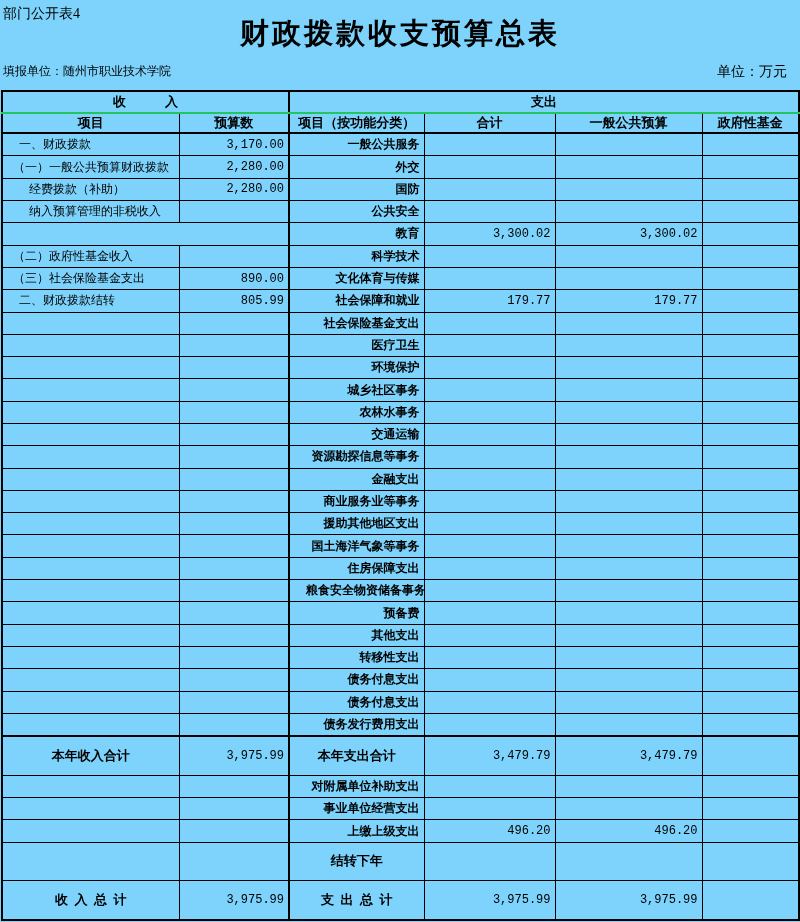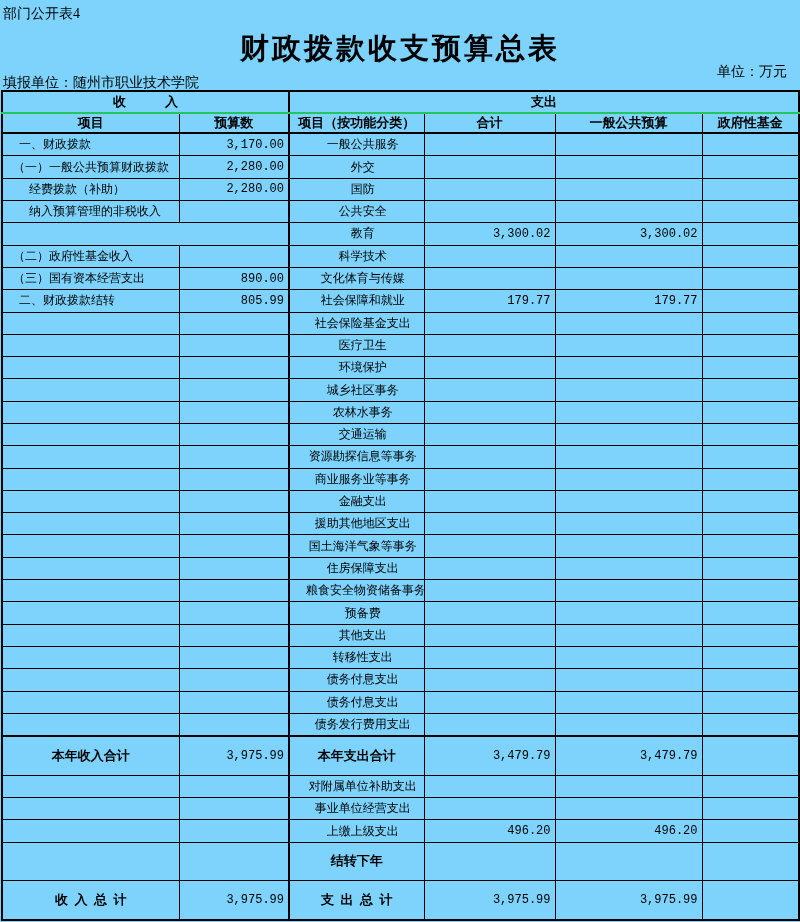--- a/index.html
+++ b/index.html
@@ -1,37 +1,37 @@
 <!DOCTYPE html>
 <html><head>
 <meta charset="utf-8">
 <style>
   html,body{margin:0;padding:0;background:#fff;}
   .page{position:relative;width:800px;height:922px;background:#7dd3fc;color:#000;
         font-family:"Liberation Serif","DejaVu Serif",serif;overflow:hidden;}
   .doc-tag{position:absolute;left:3px;top:5px;font-size:14px;white-space:pre;}
-  .title{position:absolute;left:0;right:0;top:29px;text-align:center;
+  .title{position:absolute;left:0;right:0;top:14px;text-align:center;
          font-size:29px;font-weight:bold;letter-spacing:3px;white-space:pre;}
-  .unit-line{position:absolute;left:3px;top:63px;font-size:14px;white-space:pre;margin-top:11px;}
+  .unit-line{position:absolute;left:3px;top:63px;font-size:12px;white-space:pre;}
   .currency-line{position:absolute;right:13px;top:63px;font-size:14px;white-space:pre;}
   table.budget{position:absolute;left:1px;top:90px;width:797px;height:831px;
          border-collapse:collapse;table-layout:fixed;border:2px solid #000;}
   td,th{border:1px solid #000;font-size:12px;padding:0 4px;overflow:hidden;
         white-space:pre;vertical-align:middle;}
   thead th{font-weight:bold;text-align:center;font-size:13px;padding:0;}
   tr.h1{height:22px;}
   tr.h1 th{border-bottom:2px solid #22c55e;}
   tr.h2{height:18px;}
   tr.h2 th{border-bottom:2px solid #000;}
   .sep{border-right:2px solid #000;}
   .in-label{text-align:left;}
   .ind0{padding-left:16px;}
   .ind1{padding-left:10px;}
   .ind2{padding-left:26px;}
-  .out-label{text-align:center;padding-left:16px;}
+  .out-label{text-align:right;padding-left:16px;font-weight:bold;}
   .num{font-family:"Liberation Mono","DejaVu Sans Mono",monospace;
        text-align:right;padding-right:4px;font-size:12px;}
   .tot{font-weight:bold;text-align:center;font-size:13px;padding:6px;}
 </style>
 </head>
 <body>
 
 <div class="page">
   <div class="doc-tag">部门公开表4</div>
   <div class="title">财政拨款收支预算总表</div>
@@ -103,21 +103,21 @@
         </tr>
         <tr>
           <td class="in-label ind1">（二）政府性基金收入</td>
           <td class="num sep"></td>
           <td class="out-label">科学技术</td>
           <td class="num"></td>
           <td class="num"></td>
           <td class="num"></td>
         </tr>
         <tr>
-          <td class="in-label ind1">（三）国有资本经营支出</td>
+          <td class="in-label ind1">（三）社会保险基金支出</td>
           <td class="num sep">890.00</td>
           <td class="out-label">文化体育与传媒</td>
           <td class="num"></td>
           <td class="num"></td>
           <td class="num"></td>
         </tr>
         <tr>
           <td class="in-label ind0">二、财政拨款结转</td>
           <td class="num sep">805.99</td>
           <td class="out-label">社会保障和就业</td>
@@ -177,29 +177,29 @@
           <td class="in-label ind0"></td>
           <td class="num sep"></td>
           <td class="out-label">资源勘探信息等事务</td>
           <td class="num"></td>
           <td class="num"></td>
           <td class="num"></td>
         </tr>
         <tr>
           <td class="in-label ind0"></td>
           <td class="num sep"></td>
+          <td class="out-label">金融支出</td>
+          <td class="num"></td>
+          <td class="num"></td>
+          <td class="num"></td>
+        </tr>
+        <tr>
+          <td class="in-label ind0"></td>
+          <td class="num sep"></td>
           <td class="out-label">商业服务业等事务</td>
-          <td class="num"></td>
-          <td class="num"></td>
-          <td class="num"></td>
-        </tr>
-        <tr>
-          <td class="in-label ind0"></td>
-          <td class="num sep"></td>
-          <td class="out-label">金融支出</td>
           <td class="num"></td>
           <td class="num"></td>
           <td class="num"></td>
         </tr>
         <tr>
           <td class="in-label ind0"></td>
           <td class="num sep"></td>
           <td class="out-label">援助其他地区支出</td>
           <td class="num"></td>
           <td class="num"></td>

